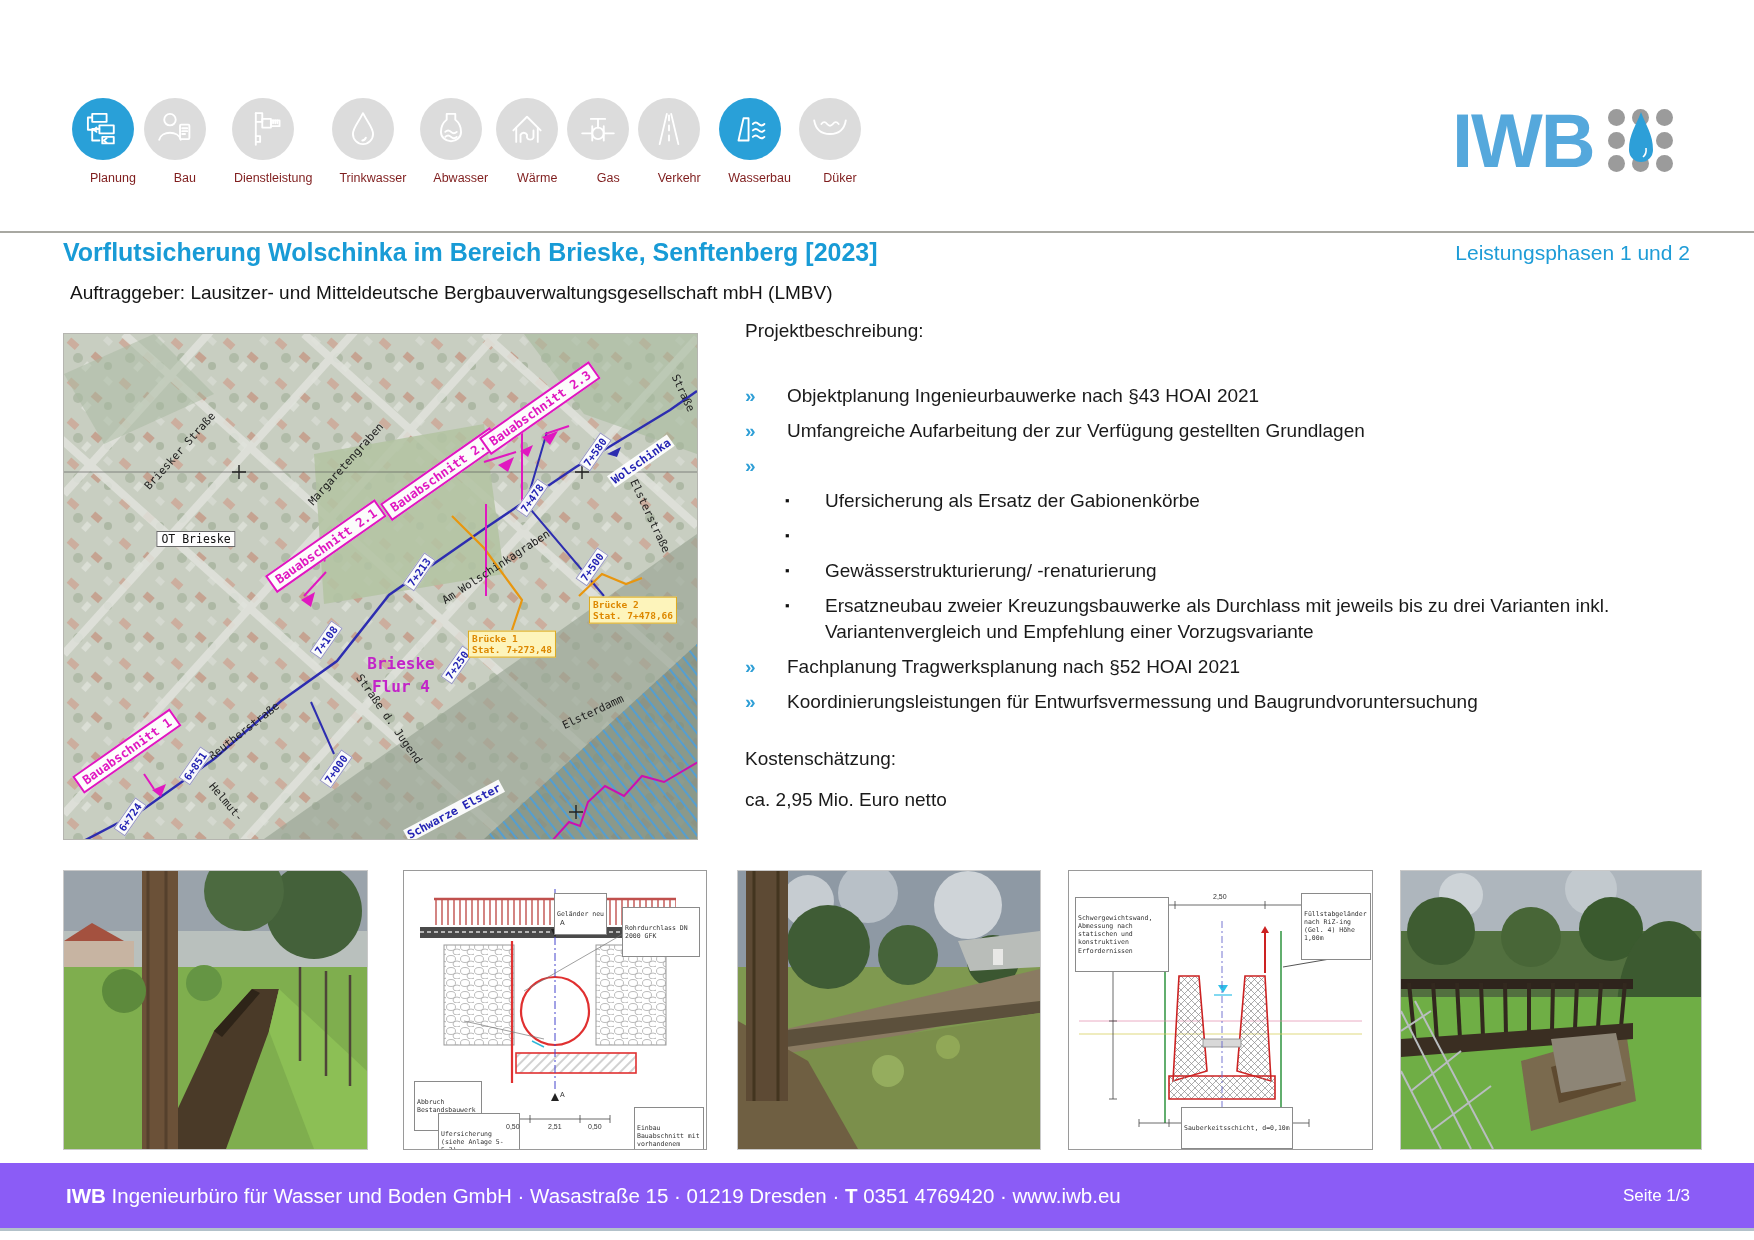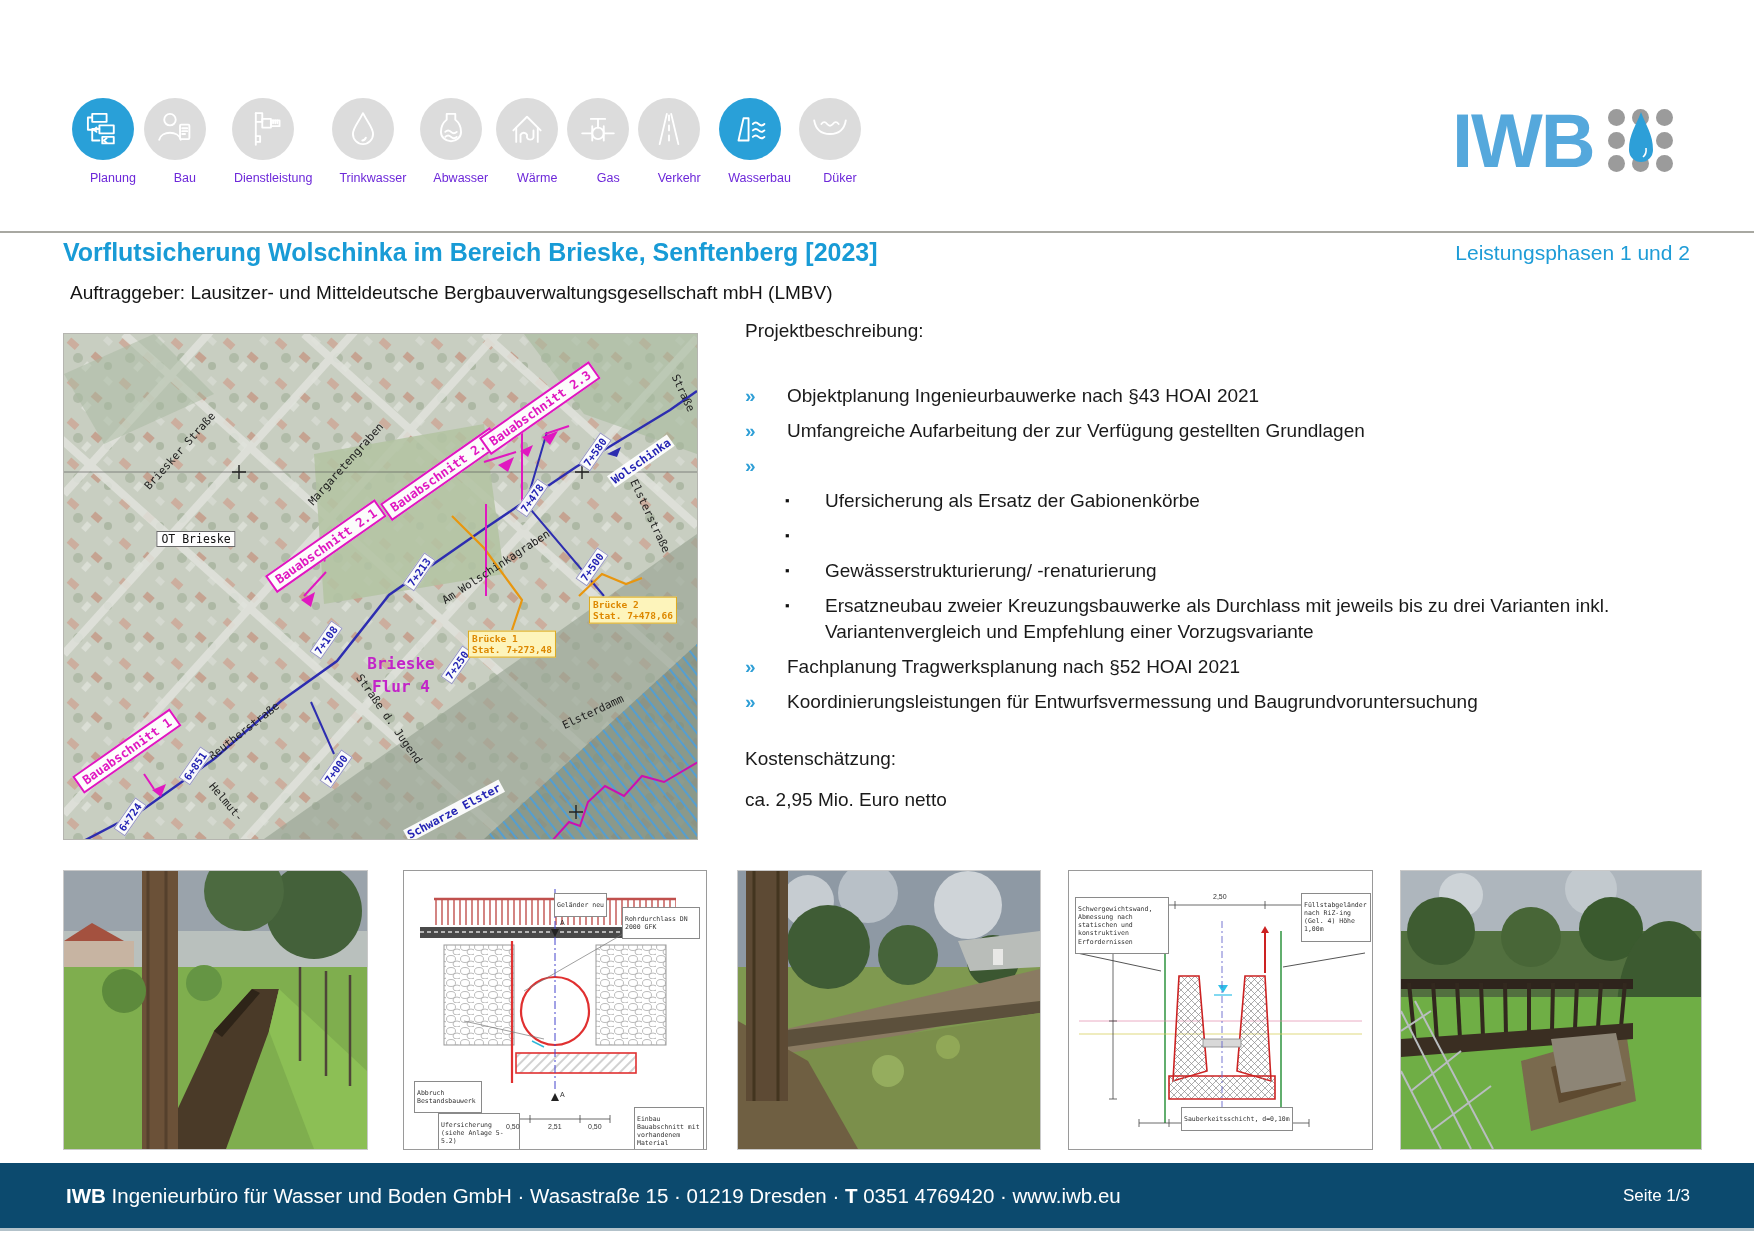--- a/index.html
+++ b/index.html
@@ -6,21 +6,21 @@
   .page{position:relative;width:1754px;height:1240px;background:#ffffff;overflow:hidden;
         font-family:"Liberation Sans",sans-serif;color:#1a1a1a;}
   
   .icon-bar{position:absolute;left:70px;top:98px;display:flex;gap:7px;align-items:flex-start;}
   .ico{display:flex;flex-direction:column;align-items:center;min-width:64px;}
   .ico .circle{width:62px;height:62px;border-radius:50%;background:#dcdcdc;display:flex;
                align-items:center;justify-content:center;}
   .ico .circle.active{background:#29a0d8;}
   .ico svg{width:46px;height:46px;stroke:#ffffff;fill:none;stroke-width:2.6;
            stroke-linecap:round;stroke-linejoin:round;}
-  .ico-label{margin-top:11px;font-size:12.5px;color:#6d28d9;white-space:nowrap;margin-left:20px;}
+  .ico-label{margin-top:11px;font-size:12.5px;color:#7f1d1d;white-space:nowrap;margin-left:20px;}
   
   .logo{position:absolute;left:1452px;top:108px;display:flex;align-items:center;}
   .logo-text{font-size:76px;font-weight:bold;color:#55a8dc;letter-spacing:-2px;line-height:64px;}
   .logo-mark{position:relative;width:66px;height:66px;margin-left:14px;}
   .logo-mark .dot{position:absolute;width:17px;height:17px;border-radius:50%;background:#9b9b9b;}
   .logo-mark svg{position:absolute;left:18px;top:0;width:30px;height:66px;}
   
   .rule{position:absolute;left:0;top:231px;width:1754px;height:2px;background:#a8a8a2;}
   .title{position:absolute;left:63px;top:238px;font-size:25px;font-weight:bold;color:#189bd6;}
   .phase{position:absolute;right:64px;top:241px;font-size:21px;color:#1e9cd7;}
@@ -50,25 +50,25 @@
   .pitem.sub{margin-left:40px;}
   .pitem.sub .mark{flex:0 0 40px;color:#111;font-size:13px;line-height:26px;}
   .cost-heading{margin-top:31px;}
   .cost-value{margin-top:15px;}
   
   .fig{position:absolute;top:870px;height:278px;overflow:hidden;}
   .fig.photo{border:1px solid #c9c9c9;}
   .fig.draw{border:1px solid #9a9a9a;background:#ffffff;}
   .fig svg{position:absolute;left:0;top:0;}
   .anno{position:absolute;font-size:6.5px;line-height:1.25;color:#333;background:#fff;
-        border:1px solid #8a8a8a;padding:7px 2px;font-family:"DejaVu Sans Mono",monospace;}
+        border:1px solid #8a8a8a;padding:16px 2px;font-family:"DejaVu Sans Mono",monospace;}
   .dim{position:absolute;font-size:7px;color:#333;background:none;border:none;
        font-family:Liberation Sans, sans-serif;}
   
-  .footer{position:absolute;left:0;top:1163px;width:1754px;height:65px;background:#0c4a6e;
+  .footer{position:absolute;left:0;top:1163px;width:1754px;height:65px;background:#8b5cf6;
           display:flex;align-items:center;justify-content:space-between;color:#ffffff;}
   .footer .left{margin-left:66px;font-size:20.5px;}
   .footer .right{margin-right:64px;font-size:17px;}
   .footer b{font-weight:bold;}
   .footer-edge{position:absolute;left:0;top:1228px;width:1754px;height:3px;background:#b3c2ca;}
 </style>
 </head>
 <body>
 
 <div class="page">

